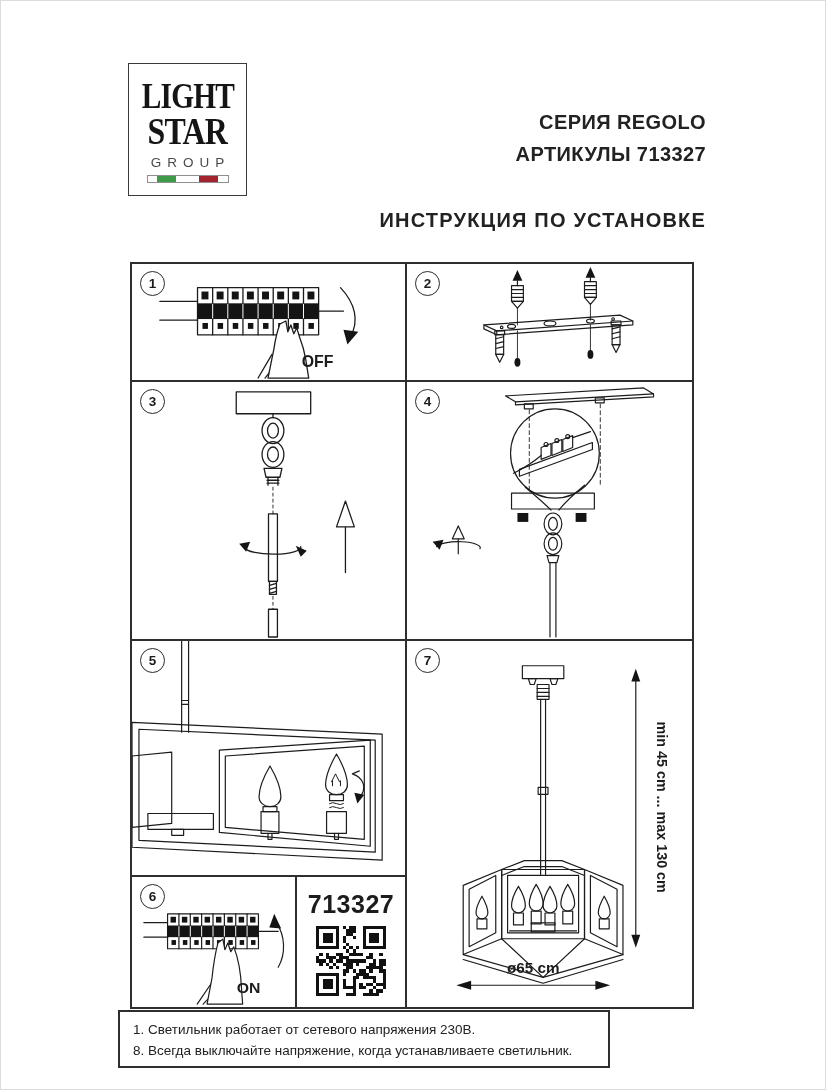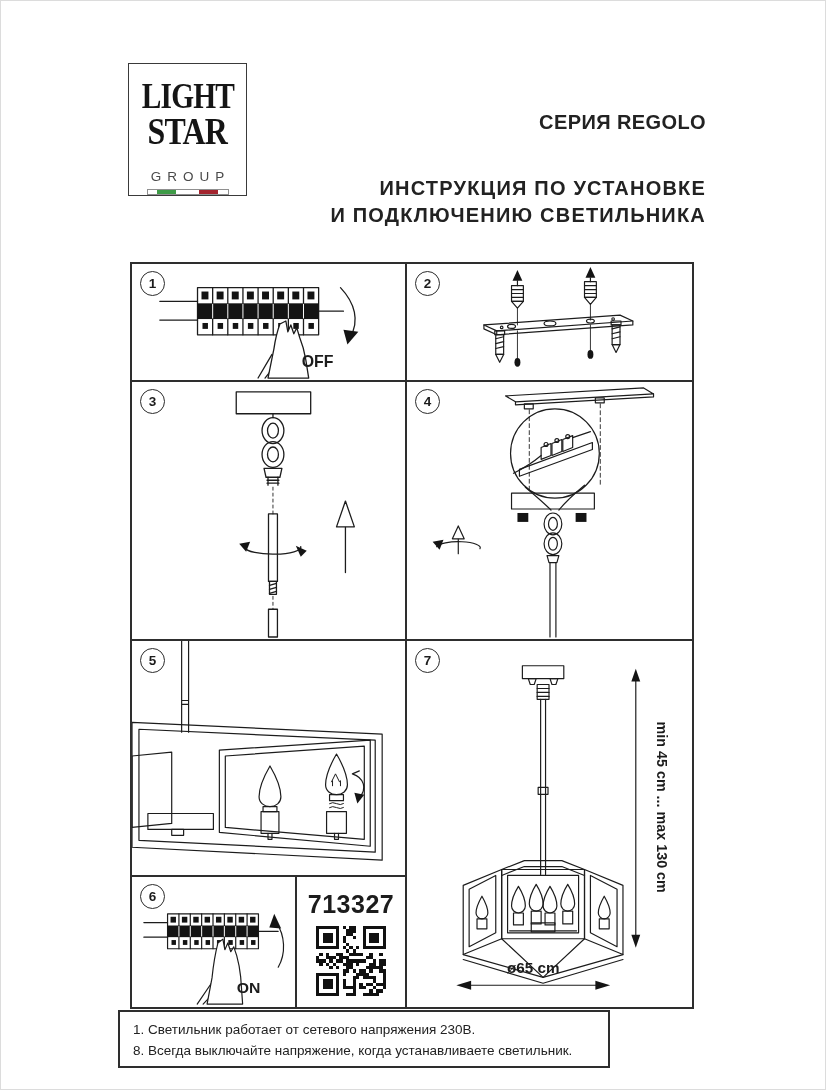--- a/index.html
+++ b/index.html
@@ -20,21 +20,21 @@
     align-items:center;padding-top:15px;background:#fff;
   }
   .logo-word{
     font-family:"Liberation Serif",serif;font-weight:bold;color:#151515;
     transform:scaleX(0.84);transform-origin:center;letter-spacing:-1px;line-height:1;
   }
   .logo-word.l1{font-size:35px;}
   .logo-word.l2{font-size:38px;margin-top:-2px;}
   .logo-group{
     font-size:13.5px;letter-spacing:6px;text-indent:6px;color:var(--logo-gray);
-    margin-top:19px;font-weight:400;
+    margin-top:5px;font-weight:400;
   }
   .flag{
     margin-top:5px;width:82px;height:8px;border:1px solid #8f8f8f;
     display:flex;background:#fff;
   }
   .flag span{height:100%;}
   .flag .f-pad{flex:0 0 12%;background:#fff;}
   .flag .f-green{flex:0 0 24%;background:var(--flag-green);}
   .flag .f-white{flex:0 0 28%;background:#fff;}
   .flag .f-red{flex:0 0 24%;background:var(--flag-red);}
@@ -90,23 +90,23 @@
       <span class="f-pad"></span>
         <span class="f-green"></span>
         <span class="f-white"></span>
         <span class="f-red"></span>
         <span class="f-pad"></span>
     </div>
   </div>
 
   <div class="header-text">
     <div class="series">СЕРИЯ REGOLO</div>
+    <div class="articles">АРТИКУЛЫ 713327</div>
     <div class="title">
       <div>ИНСТРУКЦИЯ ПО УСТАНОВКЕ</div>
-      <div>И ПОДКЛЮЧЕНИЮ СВЕТИЛЬНИКА</div>
     </div>
   </div>
 
   <div class="grid">
 
     <div class="cell c1">
       <div class="step-num">1</div>
       <svg class="draw" viewBox="0 0 275 118" preserveAspectRatio="none">
         <g stroke="#1c1c1c" fill="none" stroke-width="1.3" stroke-linecap="round" stroke-linejoin="round">
           <path d="M28 38 H66 M28 57 H66 M188 48 H213"></path>

